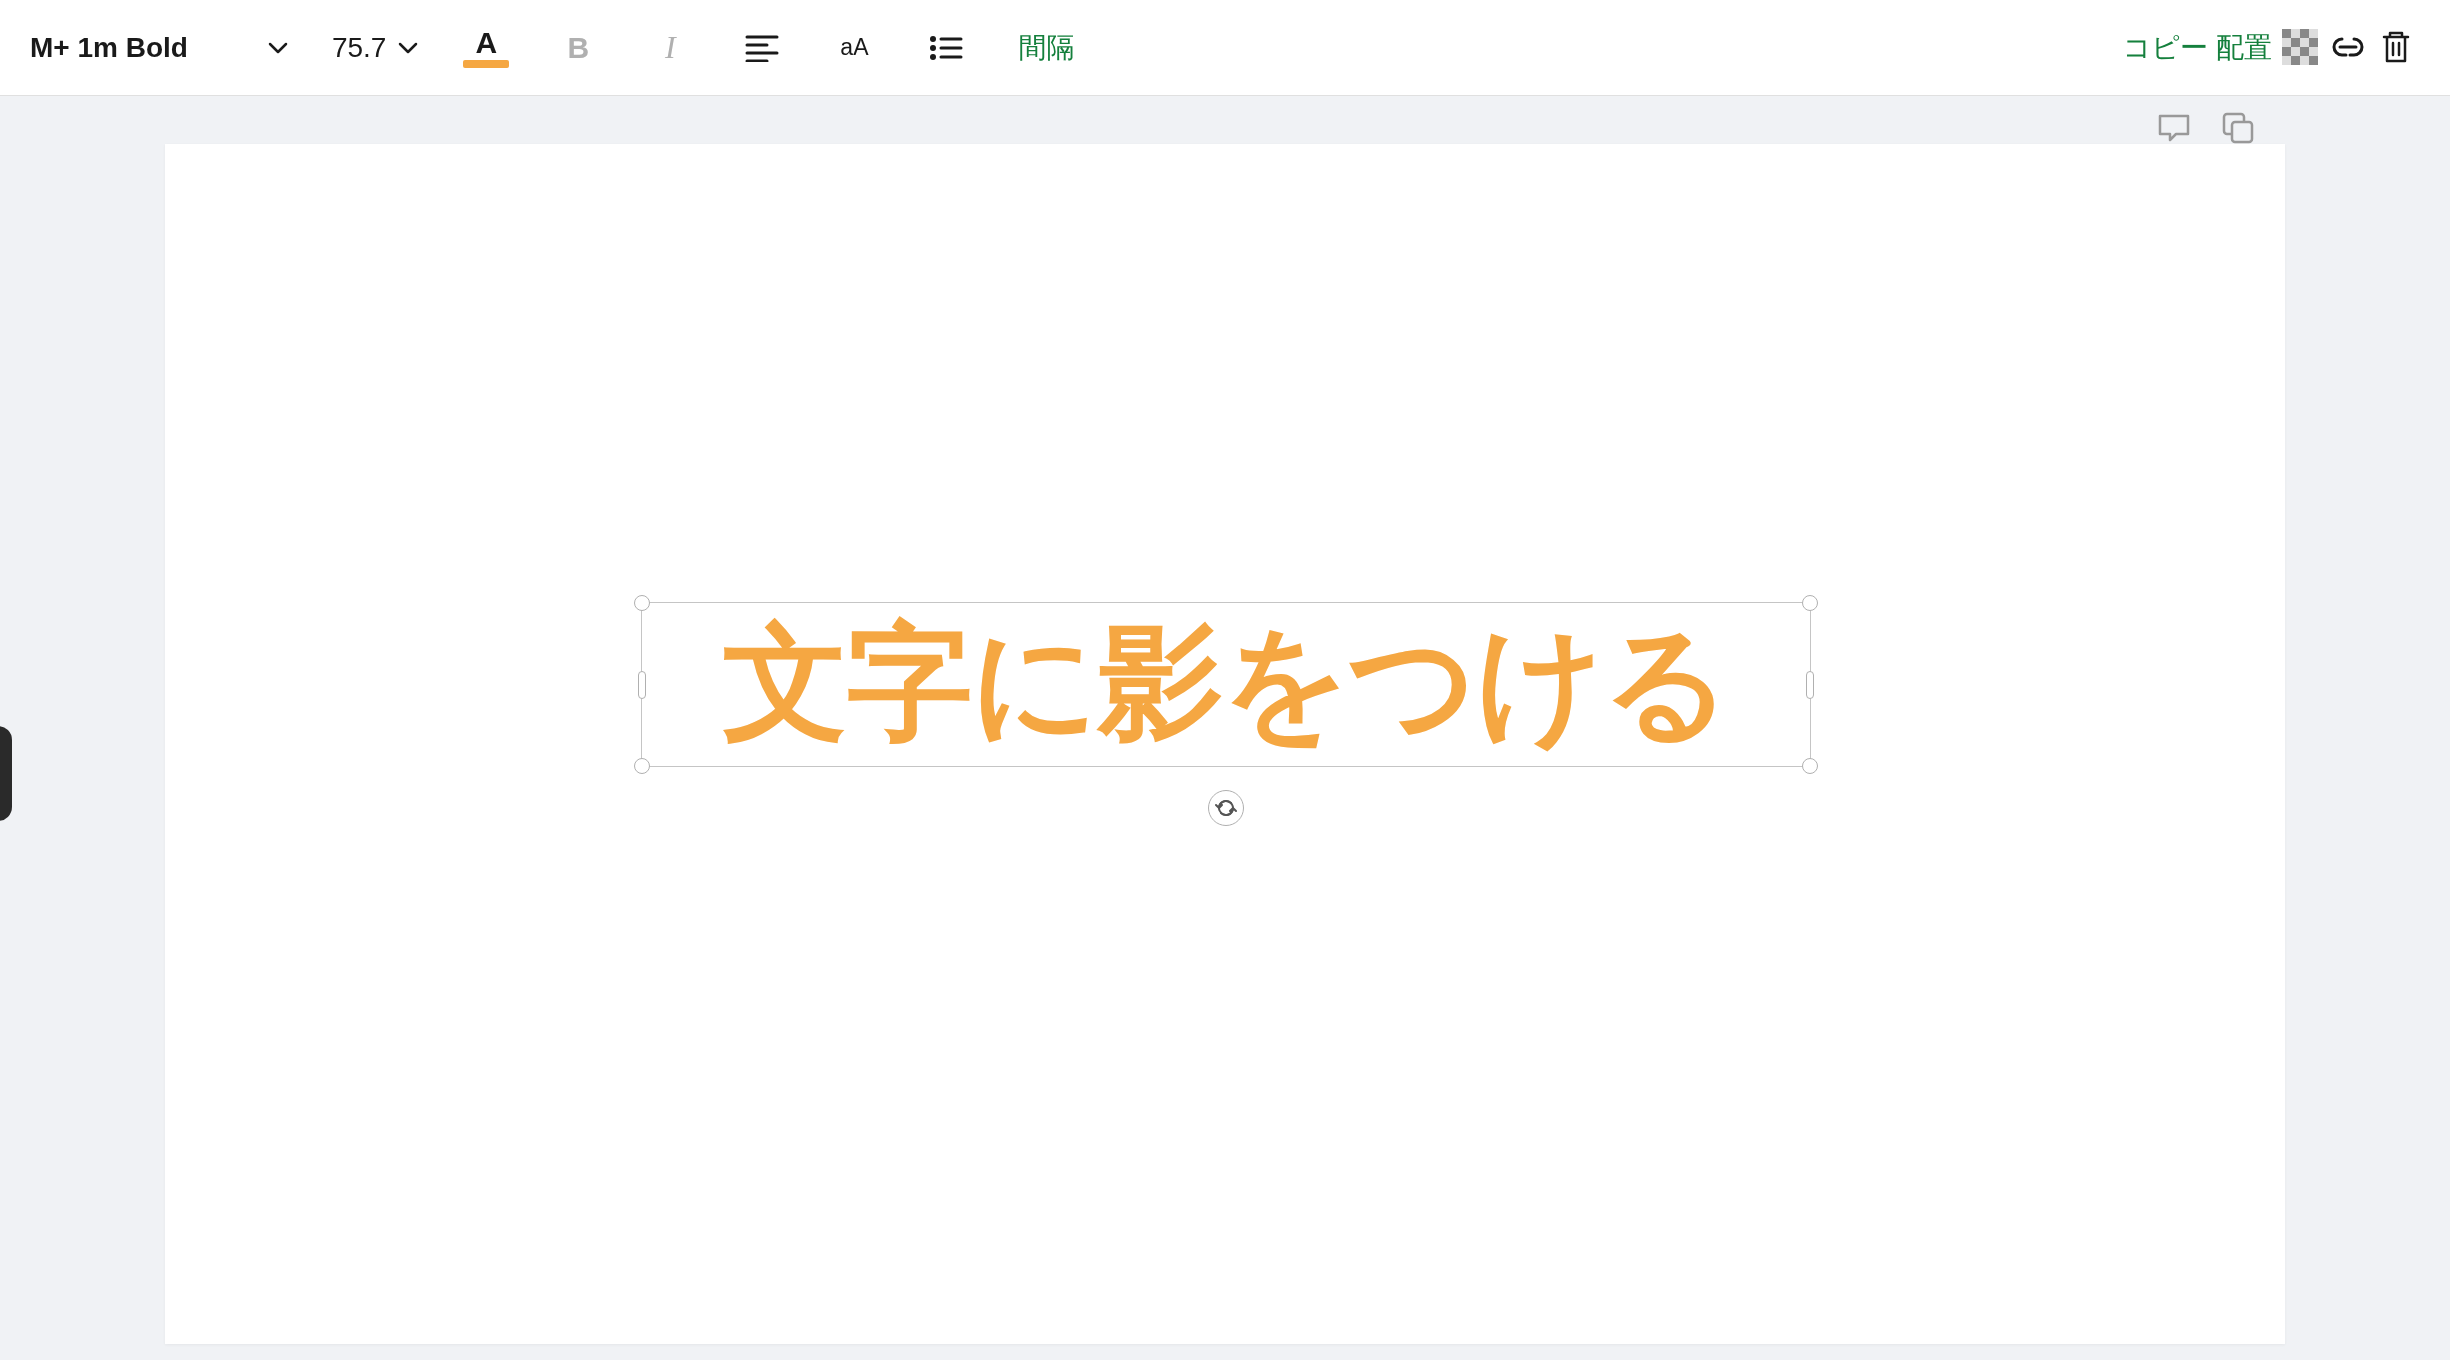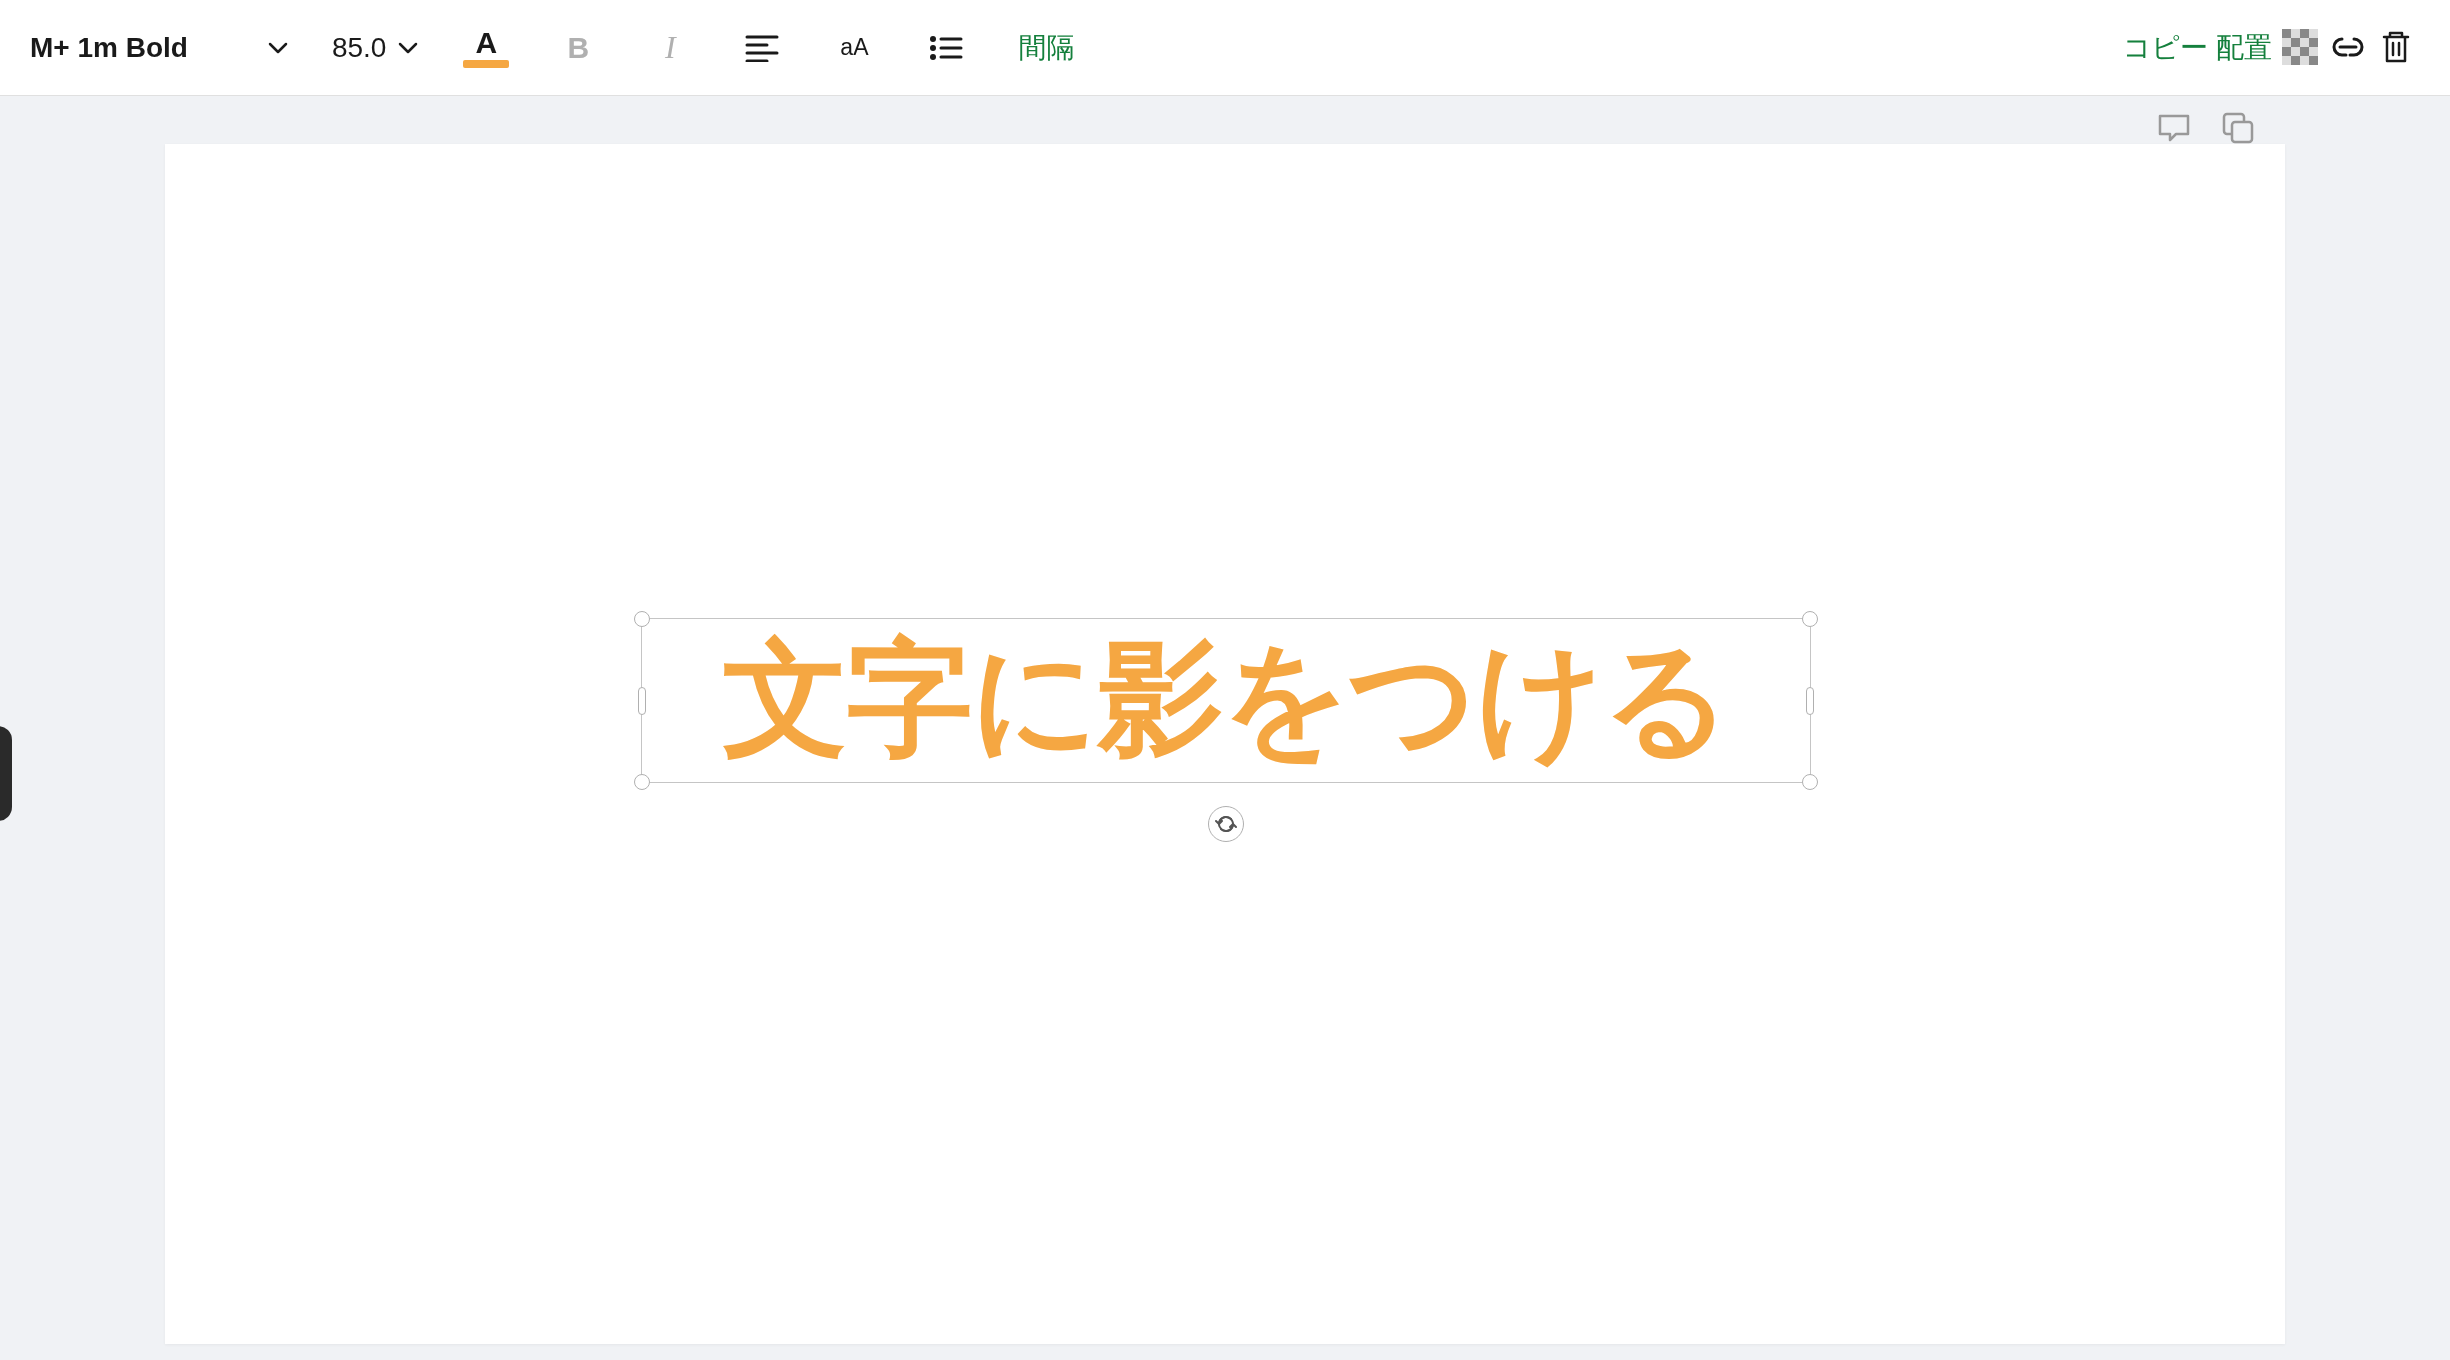--- a/index.html
+++ b/index.html
@@ -134,21 +134,21 @@
     .canvas {
       background: #ffffff;
       width: 2120px;
       height: 1200px;
       position: relative;
       box-shadow: 0 1px 3px rgba(0,0,0,0.05);
     }
     .text-element {
       position: absolute;
       left: 476px;
-      top: 474px;
+      top: 458px;
       width: 1170px;
       height: 165px;
     }
     .selection-box {
       position: absolute;
       inset: 0;
       border: 1px solid #c5c5c5;
     }
     .sel-handle {
       position: absolute;
@@ -221,21 +221,21 @@
   <div class="toolbar-left">
     <div class="font-selector">
       <span>M+ 1m Bold</span>
       <span class="chevron-icon">
         <svg width="20" height="12" viewBox="0 0 20 12">
             <path d="M2 2 L10 10 L18 2" stroke="#1a1a1a" stroke-width="2.5" fill="none" stroke-linecap="round" stroke-linejoin="round"></path>
           </svg>
       </span>
     </div>
     <div class="size-selector">
-      <span>85.0</span>
+      <span>75.7</span>
       <span class="chevron-icon">
         <svg width="20" height="12" viewBox="0 0 20 12">
             <path d="M2 2 L10 10 L18 2" stroke="#1a1a1a" stroke-width="2.5" fill="none" stroke-linecap="round" stroke-linejoin="round"></path>
           </svg>
       </span>
     </div>
     <div class="text-color-btn">
       <span class="text-color-letter">A</span>
       <span class="text-color-swatch"></span>
     </div>

